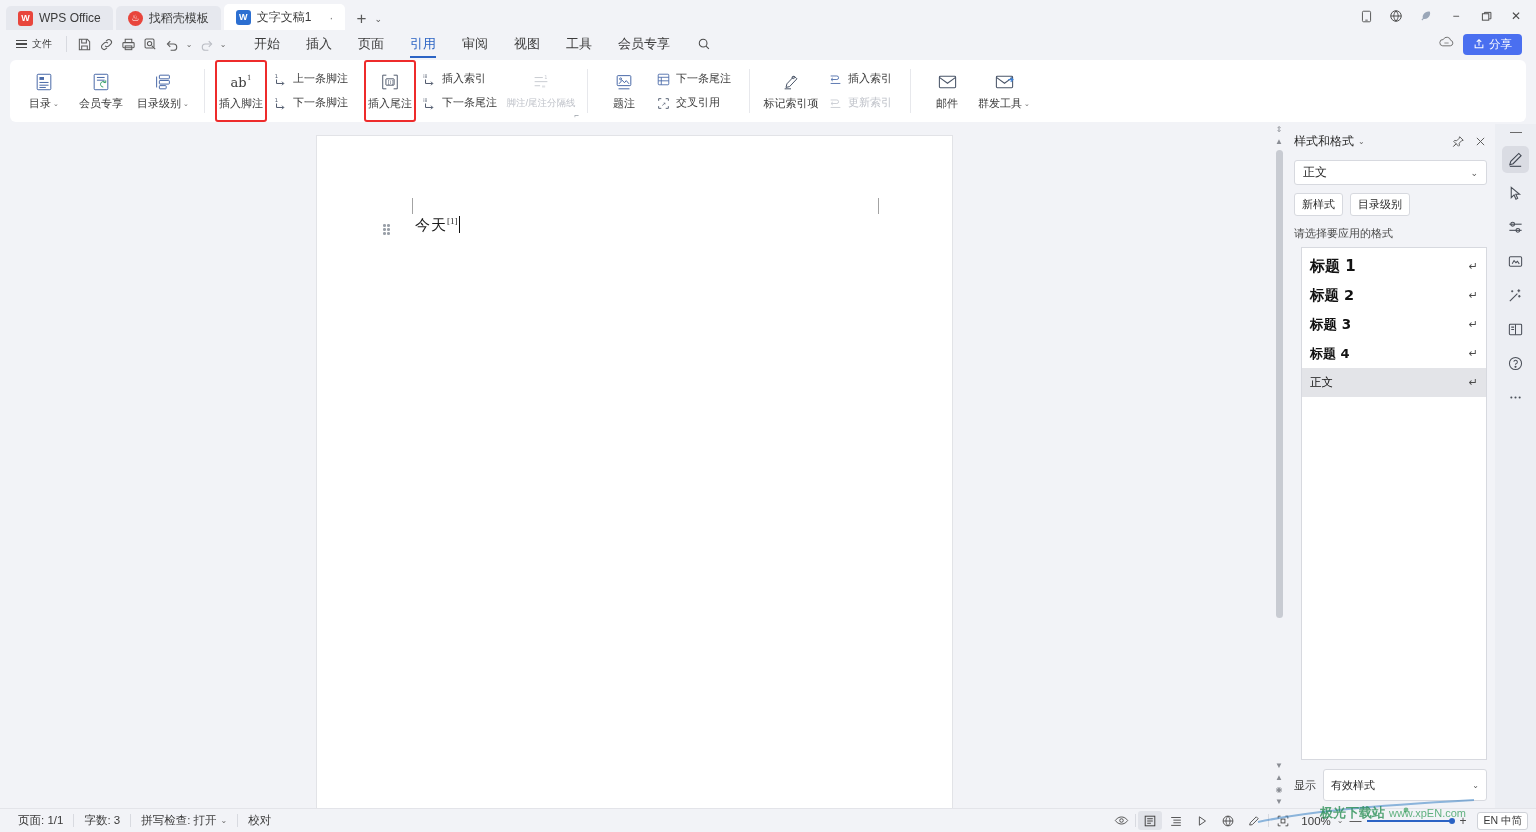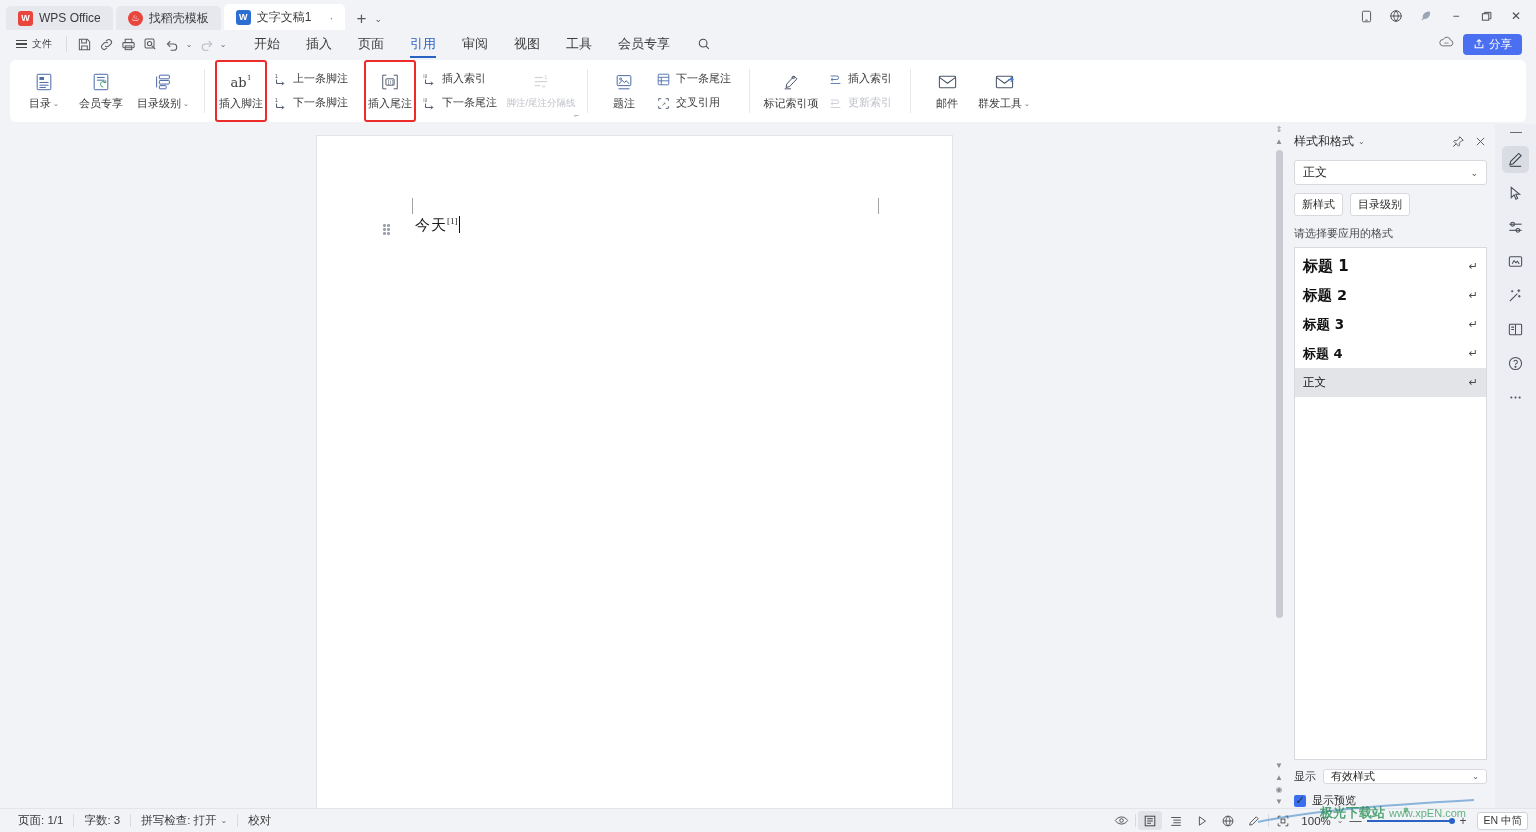--- a/index.html
+++ b/index.html
@@ -182,38 +182,38 @@
   }
   .rp-select .cv { margin-left: auto; font-size: 9px; color: #5a5a5a; }
   .rp-btnrow { margin-top: 8px; display: flex; gap: 7px; }
   .rp-btn {
     background: #fff; border: 1px solid #d7d9df; border-radius: 3px;
     font-size: 11px; color: #2b2b2b; padding: 3px 7px;
   }
   .rp-hint { margin-top: 10px; font-size: 11px; color: #4a4a4a; }
   .stylelist {
     margin-top: 6px; background: #fff; border: 1px solid #d7d9df;
-    height: 513px; overflow: hidden; padding: 4px 0;
+    height: 513px; overflow: hidden; padding: 4px 0; margin-left: 7px;
   }
   .style-item {
     display: flex; align-items: center; height: 29px; padding: 0 8px;
     color: #121212;
   }
   .style-item.selected { background: #e3e4e8; }
   .style-item .sname { font-family: "DejaVu Sans", sans-serif; }
   .style-item .mark { margin-left: auto; font-size: 11px; color: #4a4a4a; }
   .sh1 { font-size: 15px; font-weight: bold; }
   .sh2 { font-size: 14.5px; font-weight: bold; }
   .sh3 { font-size: 13.5px; font-weight: bold; }
   .sh4 { font-size: 13px; font-weight: bold; }
   .sbody { font-size: 11.5px; }
   .rp-foot { margin-top: 9px; display: flex; align-items: center; gap: 7px; }
   .rp-foot-label { font-size: 11px; color: #3a3a3a; }
   .rp-foot-select {
-    flex: 1; height: 15px; background: #fff; border: 1px solid #d7d9df;
+    flex: 1; height: 32px; background: #fff; border: 1px solid #d7d9df;
     border-radius: 3px; display: flex; align-items: center; padding: 0 7px;
     font-size: 11px; color: #1f1f1f;
   }
   .rp-foot-select .cv { margin-left: auto; font-size: 8px; color: #5a5a5a; }
   .rp-check { margin-top: 9px; display: flex; align-items: center; gap: 6px; }
   .cbox {
     width: 12px; height: 12px; background: #3a6ff0; border-radius: 2px;
     display: flex; align-items: center; justify-content: center;
     color: #fff; font-size: 9px; line-height: 1;
   }

